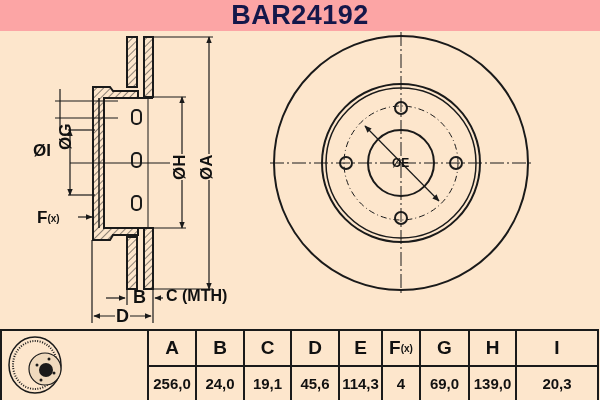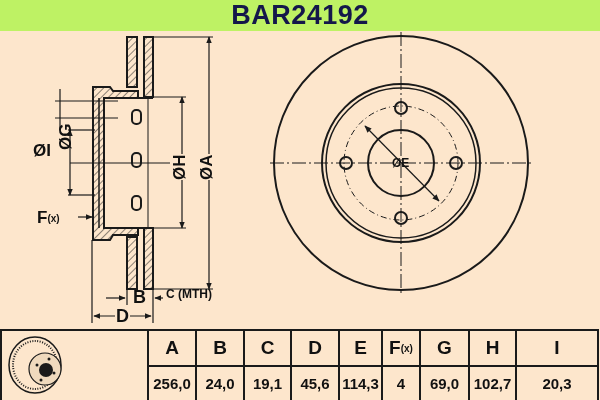--- a/index.html
+++ b/index.html
@@ -1,17 +1,17 @@
 <!DOCTYPE html>
 <html><head>
 <meta charset="utf-8">
 <style>
   html, body { margin:0; padding:0; }
   body { width:600px; height:400px; overflow:hidden; background:#fde6cc; font-family:"Liberation Sans", sans-serif; position:relative; }
-  .header { position:absolute; left:0; top:0; width:600px; height:31px; background:#bef264; text-align:center; }
+  .header { position:absolute; left:0; top:0; width:600px; height:31px; background:#fca5a5; text-align:center; }
   .header .title { font-weight:bold; font-size:27px; color:#14174a; line-height:31px; letter-spacing:0.5px; }
   .note { position:absolute; left:5px; top:33px; font-size:10px; font-weight:bold; color:#111; line-height:12px; }
   svg.draw { position:absolute; left:0; top:0; }
   .lbl { position:absolute; font-weight:bold; color:#111; }
   table.spec { position:absolute; left:0; top:329px; width:599px; height:70px; border-collapse:collapse; background:#fde6cc; }
   table.spec td { border:2px solid #1a1a1a; text-align:center; font-weight:bold; color:#111; padding:0; }
   table.spec tr.h td { font-size:19px; height:33px; }
   table.spec tr.v td { font-size:15px; height:33px; }
   .fx small { font-size:10px; vertical-align:middle; }
 </style>
@@ -101,21 +101,21 @@
     <line x1="365" y1="126" x2="439" y2="201" stroke-width="1.2" marker-start="url(#arr)" marker-end="url(#arr)"></line>
   </g>
 </svg>
 
 <div class="lbl" style="left:33px;top:99px;font-size:17px;margin-top:42px;">ØI</div>
 <div class="lbl" style="left:56px;top:150px;font-size:17px;transform:rotate(-90deg);transform-origin:left top;"><span>ØG</span></div>
 <div class="lbl" style="left:170px;top:180px;font-size:17px;transform:rotate(-90deg);transform-origin:left top;background:#fde6cc;"><span>ØH</span></div>
 <div class="lbl" style="left:197px;top:180px;font-size:17px;transform:rotate(-90deg);transform-origin:left top;background:#fde6cc;"><span>ØA</span></div>
 <div class="lbl fx" style="left:37px;top:208px;font-size:17px;"><span>F</span><small>(x)</small></div>
 <div class="lbl" style="left:133px;top:287px;font-size:18px;">B</div>
-<div class="lbl" style="left:166px;top:287px;font-size:12px;">C (MTH)</div>
+<div class="lbl" style="left:166px;top:287px;font-size:16px;">C (MTH)</div>
 <div class="lbl" style="left:115px;top:306px;font-size:18px;background:#fde6cc;padding:0 1px;">D</div>
 
 <div class="lbl" style="left:392px;top:156px;font-size:12px;">ØE</div>
 
 <table class="spec">
   <tbody>
       <tr class="h">
     <td rowspan="2" style="width:145px;">
       <svg width="140" height="64" viewBox="0 0 140 64">
         <ellipse cx="30" cy="34" rx="26" ry="28" fill="#fde6cc" stroke="#1a1a1a" stroke-width="1.5"></ellipse>
@@ -139,17 +139,17 @@
     <td>I</td>
   </tr>
   <tr class="v">
     <td>256,0</td>
     <td>24,0</td>
     <td>19,1</td>
     <td>45,6</td>
     <td>114,3</td>
     <td>4</td>
     <td>69,0</td>
-    <td>102,7</td>
+    <td>139,0</td>
     <td>20,3</td>
   </tr>
 </tbody>
   </table>
 
 </body></html>

